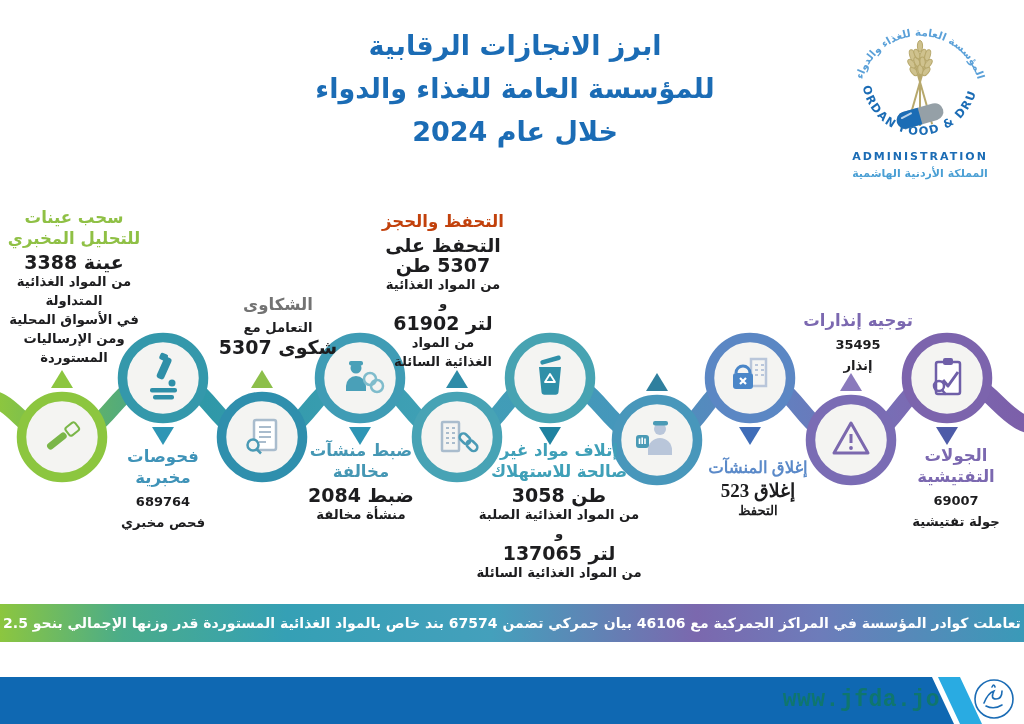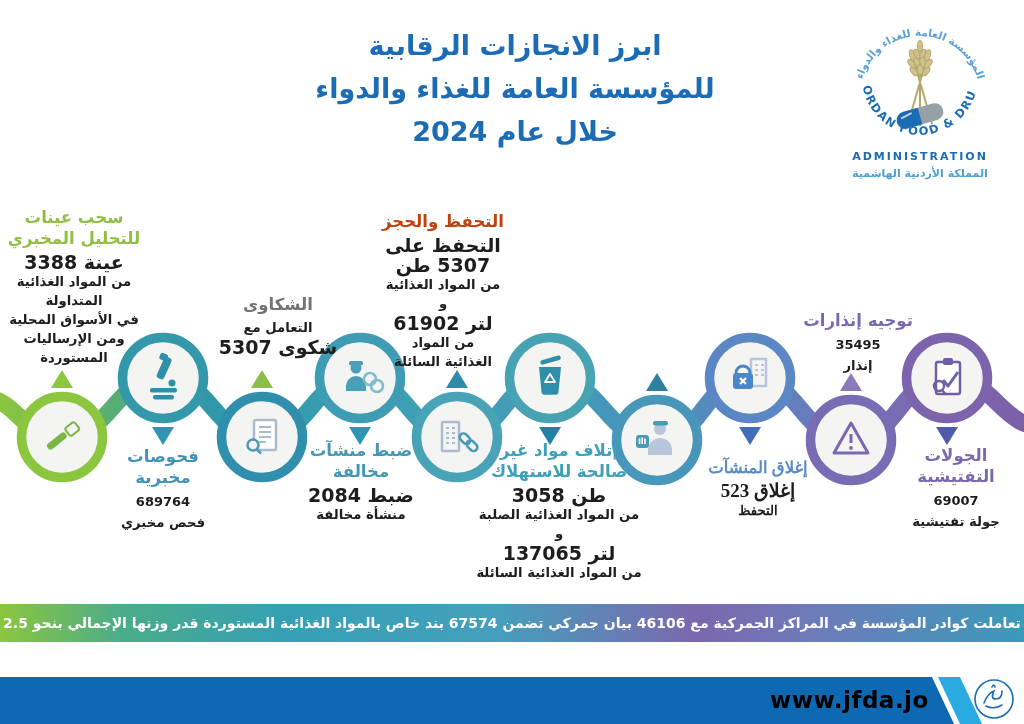--- a/index.html
+++ b/index.html
@@ -36,22 +36,22 @@
   .banner{position:absolute;left:0;top:604px;width:1024px;height:38px;line-height:38px;
           text-align:center;color:#ffffff;font-weight:bold;font-size:14px;
           background:linear-gradient(90deg,#8cc63f 0%,#4aac8a 12%,#35a0b5 28%,#44a0bc 48%,
                                      #7b68ae 68%,#6d7cba 80%,#3a9ab8 100%);}
 
   
   .footer-bar{position:absolute;left:0;top:677px;width:960px;height:47px;background:#0f68b2;
               clip-path:polygon(0 0,932px 0,954px 100%,0 100%);}
   .footer-stripe{position:absolute;left:0;top:677px;width:990px;height:47px;background:#29abe2;
               clip-path:polygon(938px 0,960px 0,982px 100%,960px 100%);}
-  .footer-url{position:absolute;left:770px;top:687px;width:170px;text-align:left;
-              color:#000000;font-weight:bold;font-size:23px;letter-spacing:.5px;}
+  .footer-url{position:absolute;left:770px;top:687px;width:170px;text-align:right;
+              color:#0f766e;font-weight:bold;font-size:23px;letter-spacing:.5px;font-family:Liberation Mono, monospace;}
   .footer-emblem{position:absolute;left:972px;top:675px;}
 </style>
 </head>
 <body>
 
 <div class="stage">
 
   <div class="main-title" dir="rtl">
     <div>ابرز الانجازات الرقابية</div>
     <div>للمؤسسة العامة للغذاء والدواء</div>

